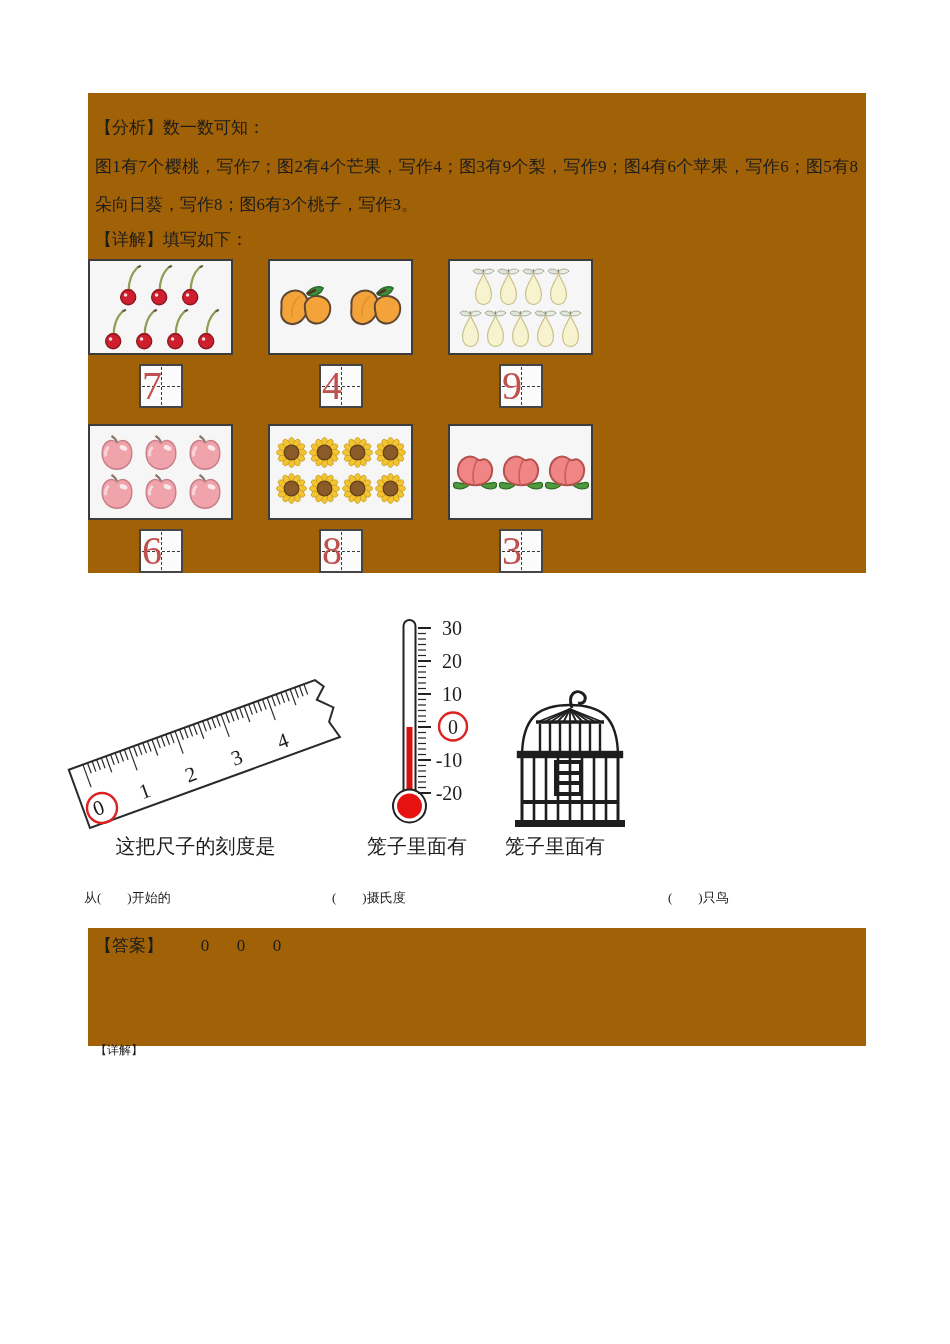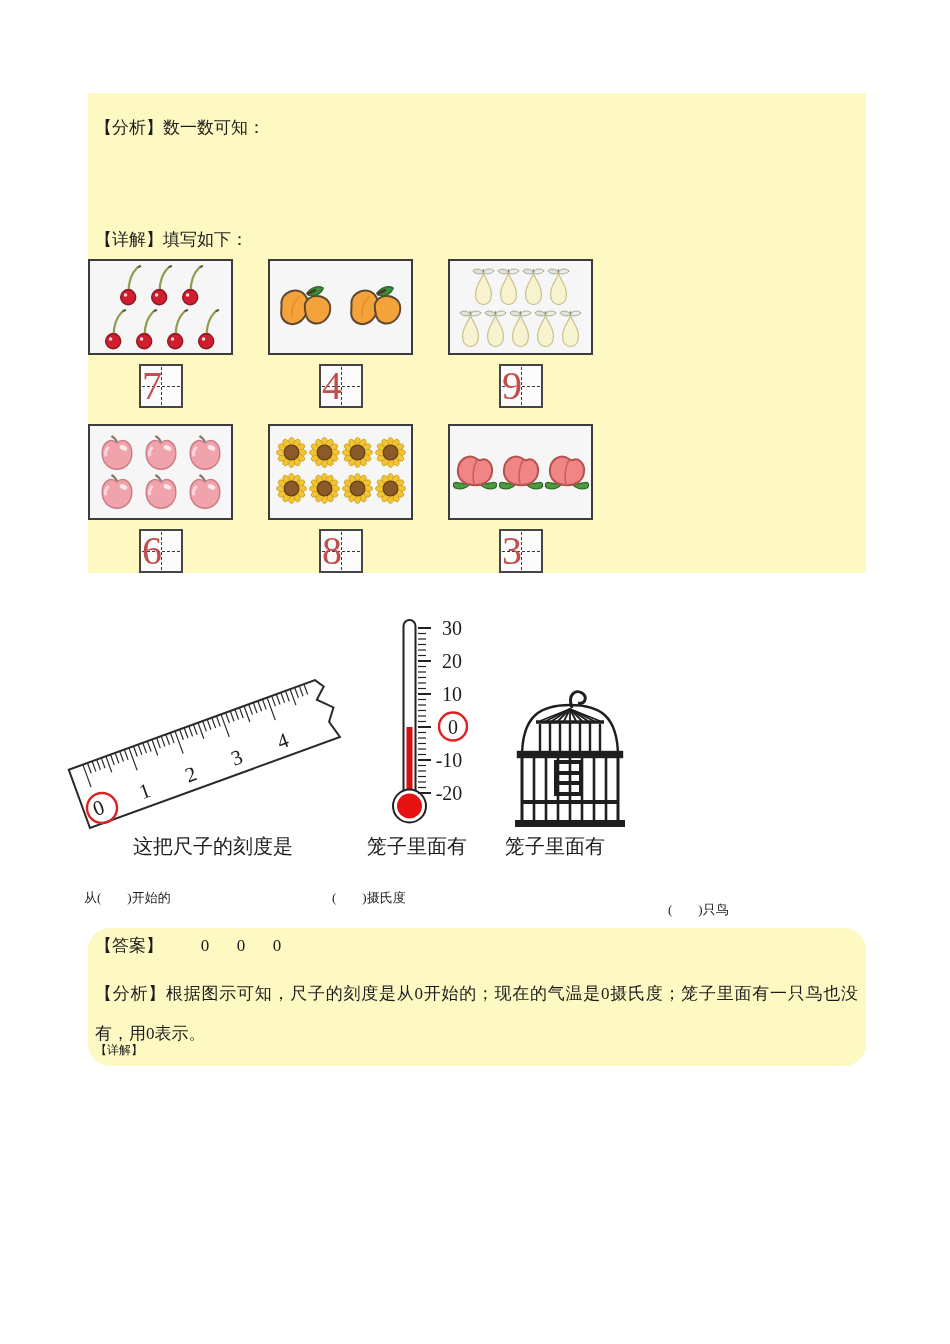--- a/index.html
+++ b/index.html
@@ -1,20 +1,20 @@
 <!DOCTYPE html>
 <html><head>
 <meta charset="utf-8">
 <style>
   html,body{margin:0;padding:0;background:#ffffff;}
   .page{position:relative;width:950px;height:1344px;background:#ffffff;overflow:hidden;
         font-family:"Liberation Serif","DejaVu Serif",serif;color:#1c1c1c;}
-  .gray-block{position:absolute;background:#fef9c3;}
+  .gray-block{position:absolute;background:#a16207;}
   #q1-block{left:88px;top:93px;width:778px;height:480px;}
-  #sol-block{left:88px;top:928px;width:778px;height:138px;border-radius:22px;}
+  #sol-block{left:88px;top:928px;width:778px;height:118px;}
   .tline{position:absolute;left:7px;right:8px;font-size:17px;line-height:24px;white-space:nowrap;}
   .tpara{position:absolute;left:7px;right:8px;font-size:17px;line-height:37.5px;
          text-align:justify;text-justify:inter-ideograph;}
   #q1-line1{top:23px;}
   #q1-body{top:55px;}
   #q1-detail{top:135px;}
   
   #figure-grid{position:absolute;left:0;top:166px;display:grid;
                grid-template-columns:145px 145px 145px;column-gap:35px;row-gap:16px;}
   .fig-cell{display:flex;flex-direction:column;align-items:center;}
@@ -33,27 +33,27 @@
         border:2px solid #454545;background:#fbfbfb;}
   .tian .vline{position:absolute;left:50%;top:1px;bottom:1px;border-left:1.5px dashed #3a3a3a;}
   .tian .hline{position:absolute;top:50%;left:1px;right:1px;border-top:1.5px dashed #3a3a3a;}
   .tian .digit{position:absolute;left:0;top:-3px;width:58%;text-align:center;
                font-size:40px;line-height:46px;color:#c0504d;font-family:"Liberation Serif",serif;}
   
   #q2-header{position:absolute;left:86px;top:584px;font-size:17px;line-height:24px;white-space:nowrap;}
   #q2-header .qnum{margin-right:14px;}
   #q2-figure{position:absolute;left:75px;top:612px;width:560px;height:250px;overflow:visible;}
   .caption{position:absolute;top:833px;font-size:20px;line-height:26px;text-align:center;white-space:nowrap;}
-  #cap-ruler{left:98px;width:195px;text-align:right;}
+  #cap-ruler{left:98px;width:195px;}
   #cap-thermo{left:352px;width:130px;}
   #cap-cage{left:490px;width:130px;}
   .fill-span{position:absolute;top:886px;font-size:13px;line-height:24px;white-space:pre;}
   #fill-ruler{left:84px;}
   #fill-thermo{left:332px;}
-  #fill-cage{left:668px;margin-top:12px;}
+  #fill-cage{left:668px;}
   
   #sol-ansline{position:absolute;left:7px;top:6px;font-size:17px;line-height:24px;}
   .zero{display:inline-block;width:36px;text-align:center;}
   .zero.first{margin-left:24px;}
   #sol-analysis{top:46px;line-height:40px;}
   #sol-detail{position:absolute;left:7px;top:110px;font-size:12px;line-height:24px;}
   
   .rnum{font-family:"Liberation Serif",serif;font-size:21px;fill:#1c1c1c;text-anchor:middle;}
   .tnum{font-family:"Liberation Serif",serif;font-size:20px;fill:#1c1c1c;text-anchor:middle;}
   #defs-svg{position:absolute;width:0;height:0;overflow:hidden;}
@@ -112,20 +112,21 @@
         <path d="M6 29 C0 27 -1 31 2 34 C8 36 14 34 16 31 C13 29 10 30 6 29 Z" fill="#4f9a3f" stroke="#2e6e24" stroke-width="1.3"></path>
         <path d="M38 29 C44 27 45 31 42 34 C36 36 30 34 28 31 C31 29 34 30 38 29 Z" fill="#4f9a3f" stroke="#2e6e24" stroke-width="1.3"></path>
         <path d="M24 5 C16 -1 6 5 5 15 C4 24 10 30 19 31 C29 32 38 28 39 18 C40 10 34 3 28 6 C26 7 25 6 24 5 Z" fill="#ef8585" stroke="#b4524e" stroke-width="2"></path>
         <path d="M24 6 C20 13 19 23 21 30" stroke="#c9605c" stroke-width="1.6" fill="none"></path>
       </symbol>
     </defs>
   </svg>
 
   <section class="gray-block" id="q1-block">
     <div class="tline" id="q1-line1">【分析】数一数可知：</div>
+    <div class="tpara" id="q1-body">图1有7个樱桃，写作7；图2有4个芒果，写作4；图3有9个梨，写作9；图4有6个苹果，写作6；图5有8朵向日葵，写作8；图6有3个桃子，写作3。</div>
     <div class="tline" id="q1-detail">【详解】填写如下：</div>
     <div id="figure-grid">
         <div class="fig-cell">
           <div class="fruit-box">
             <div class="fruit-row">
               <svg class="glyph g-cherry" viewBox="0 0 30 48">
                 <use href="#sym-cherry"></use>
               </svg>
               <svg class="glyph g-cherry" viewBox="0 0 30 48">
                 <use href="#sym-cherry"></use>
@@ -463,17 +464,16 @@
   <div class="caption" id="cap-cage">笼子里面有</div>
 
   <span class="fill-span" id="fill-ruler">从(　　)开始的</span>
   <span class="fill-span" id="fill-thermo">(　　)摄氏度</span>
   <span class="fill-span" id="fill-cage">(　　)只鸟</span>
 
   <section class="gray-block" id="sol-block">
     <div id="sol-ansline">
       <span>【答案】</span><span class="zero first">0</span><span class="zero">0</span><span class="zero">0</span>
     </div>
-    <div class="tpara" id="sol-analysis">【分析】根据图示可知，尺子的刻度是从0开始的；现在的气温是0摄氏度；笼子里面有一只鸟也没有，用0表示。</div>
     <div id="sol-detail">【详解】</div>
   </section>
 
 </div>
 
 </body></html>

